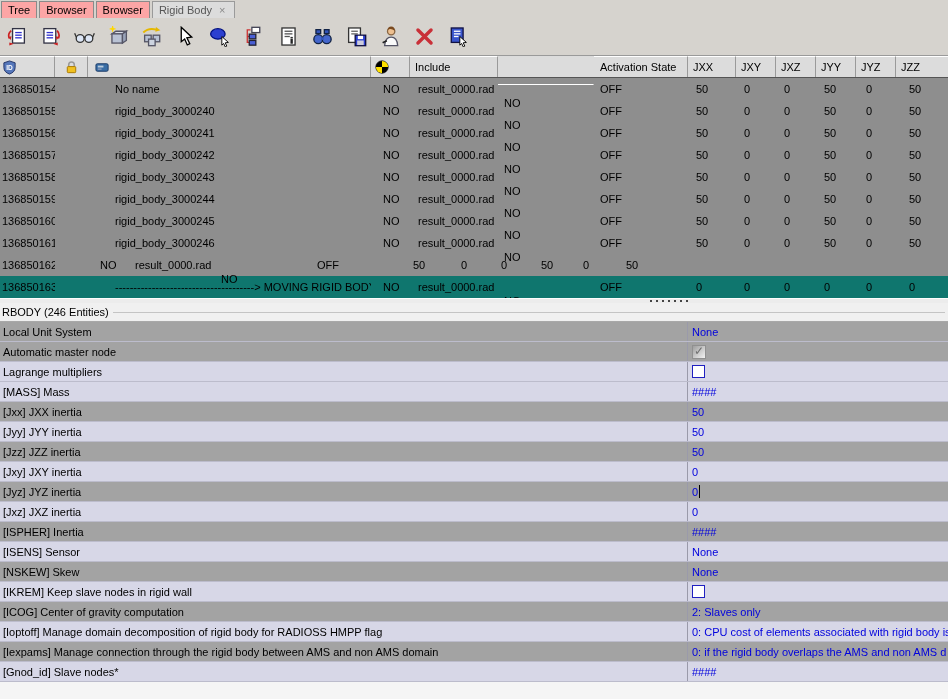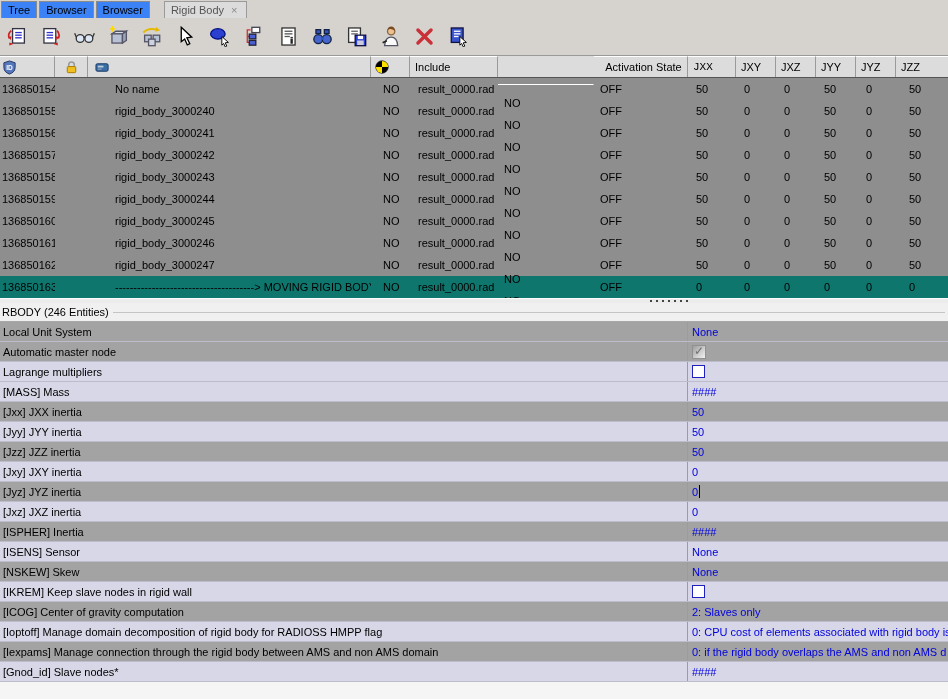--- a/index.html
+++ b/index.html
@@ -1,22 +1,22 @@
 <!DOCTYPE html>
 <html><head>
 <meta charset="utf-8">
 <style>
   html,body{margin:0;padding:0;}
   body{width:948px;height:699px;overflow:hidden;font-family:"Liberation Sans",sans-serif;font-size:11px;color:#000;background:#fff;}
   .app{position:relative;width:948px;height:699px;background:#fff;}
 
   
   .tabbar{height:18px;background:#d6d3ce;display:flex;align-items:flex-end;box-sizing:border-box;padding-left:1px;}
-  .tab{height:17px;line-height:16px;padding:0 6px;background:#3b82f6;border:1px solid #8a8a8a;border-bottom:none;margin-right:2px;white-space:nowrap;box-sizing:border-box;}
-  .tab.current{background:#dcdcdc;color:#555;border-color:#9a9a9a;display:flex;align-items:center;gap:7px;padding-right:8px;min-width:78px;margin-left:12px;}
+  .tab{height:17px;line-height:16px;padding:0 6px;background:#fca5a5;border:1px solid #8a8a8a;border-bottom:none;margin-right:2px;white-space:nowrap;box-sizing:border-box;}
+  .tab.current{background:#dcdcdc;color:#555;border-color:#9a9a9a;display:flex;align-items:center;gap:7px;padding-right:8px;min-width:78px;}
   .tab.current .close{color:#8a8a8a;font-size:11px;line-height:11px;}
 
   
   .toolbar{height:38px;background:#d6d3ce;border-bottom:1px solid #9a9a9a;display:flex;align-items:center;padding-left:5px;box-sizing:border-box;}
   .tbicon{width:22px;height:22px;margin-right:12px;display:flex;align-items:center;justify-content:center;}
   .tbicon svg{width:21px;height:21px;}
 
   
   .thead{height:22px;display:flex;background:#dcdcdc;border-bottom:1px solid #555;box-sizing:border-box;}
   .th{box-sizing:border-box;border-right:1px solid #9a9a9a;border-top:1px solid #fff;display:flex;align-items:center;padding-left:5px;overflow:hidden;white-space:nowrap;}
@@ -24,21 +24,21 @@
   .trows{height:220px;overflow:hidden;}
   .trow{height:22px;display:flex;align-items:center;background:#0f766e;box-sizing:border-box;}
   .trow.sel{background:#8e8e8e;}
   .td{box-sizing:border-box;overflow:hidden;white-space:nowrap;padding-left:8px;}
   .c0{width:55px;padding-left:2px;}
   .c1{width:33px;}
   .c2{width:283px;padding-left:27px;}
   .c3{width:39px;padding-left:12px;}
   .c4{width:88px;}
   .c5{width:96px;padding-left:6px;margin-top:28px;}
-  .c6{width:94px;padding-left:6px;justify-content:center;}
+  .c6{width:94px;padding-left:6px;}
   .c7{width:48px;}
   .c8{width:40px;}
   .c9{width:40px;}
   .c10{width:40px;}
   .c11{width:40px;padding-left:10px;}
   .c12{width:52px;padding-left:13px;}
 
   
   .splitter{height:5px;background:#ececec;border-top:1px solid #fdfdfd;position:relative;box-sizing:border-box;}
   .dots{position:absolute;left:650px;top:1px;width:2px;height:2px;background:#444;
@@ -225,21 +225,21 @@
     </div>
     <div class="th c4">
         <span>Include</span>
       </div>
     <div class="th c5">
         <span>Master Node TH</span>
       </div>
     <div class="th c6">
         <span>Activation State</span>
       </div>
-    <div class="th c7" style="padding-left:5px;font-family:Liberation Mono, monospace;">
+    <div class="th c7" style="padding-left:5px;">
         <span>JXX</span>
       </div>
     <div class="th c8" style="padding-left:5px;">
         <span>JXY</span>
       </div>
     <div class="th c9" style="padding-left:5px;">
         <span>JXZ</span>
       </div>
     <div class="th c10" style="padding-left:5px;">
         <span>JYY</span>
@@ -369,21 +369,20 @@
         <div class="td c7">50</div>
         <div class="td c8">0</div>
         <div class="td c9">0</div>
         <div class="td c10">50</div>
         <div class="td c11">0</div>
         <div class="td c12">50</div>
       </div>
       <div class="trow sel">
         <div class="td c0">136850162</div>
         <div class="td c1"></div>
-        <div class="td c2">rigid_body_3000247</div>
         <div class="td c3">NO</div>
         <div class="td c4">result_0000.rad</div>
         <div class="td c5">NO</div>
         <div class="td c6">OFF</div>
         <div class="td c7">50</div>
         <div class="td c8">0</div>
         <div class="td c9">0</div>
         <div class="td c10">50</div>
         <div class="td c11">0</div>
         <div class="td c12">50</div>

